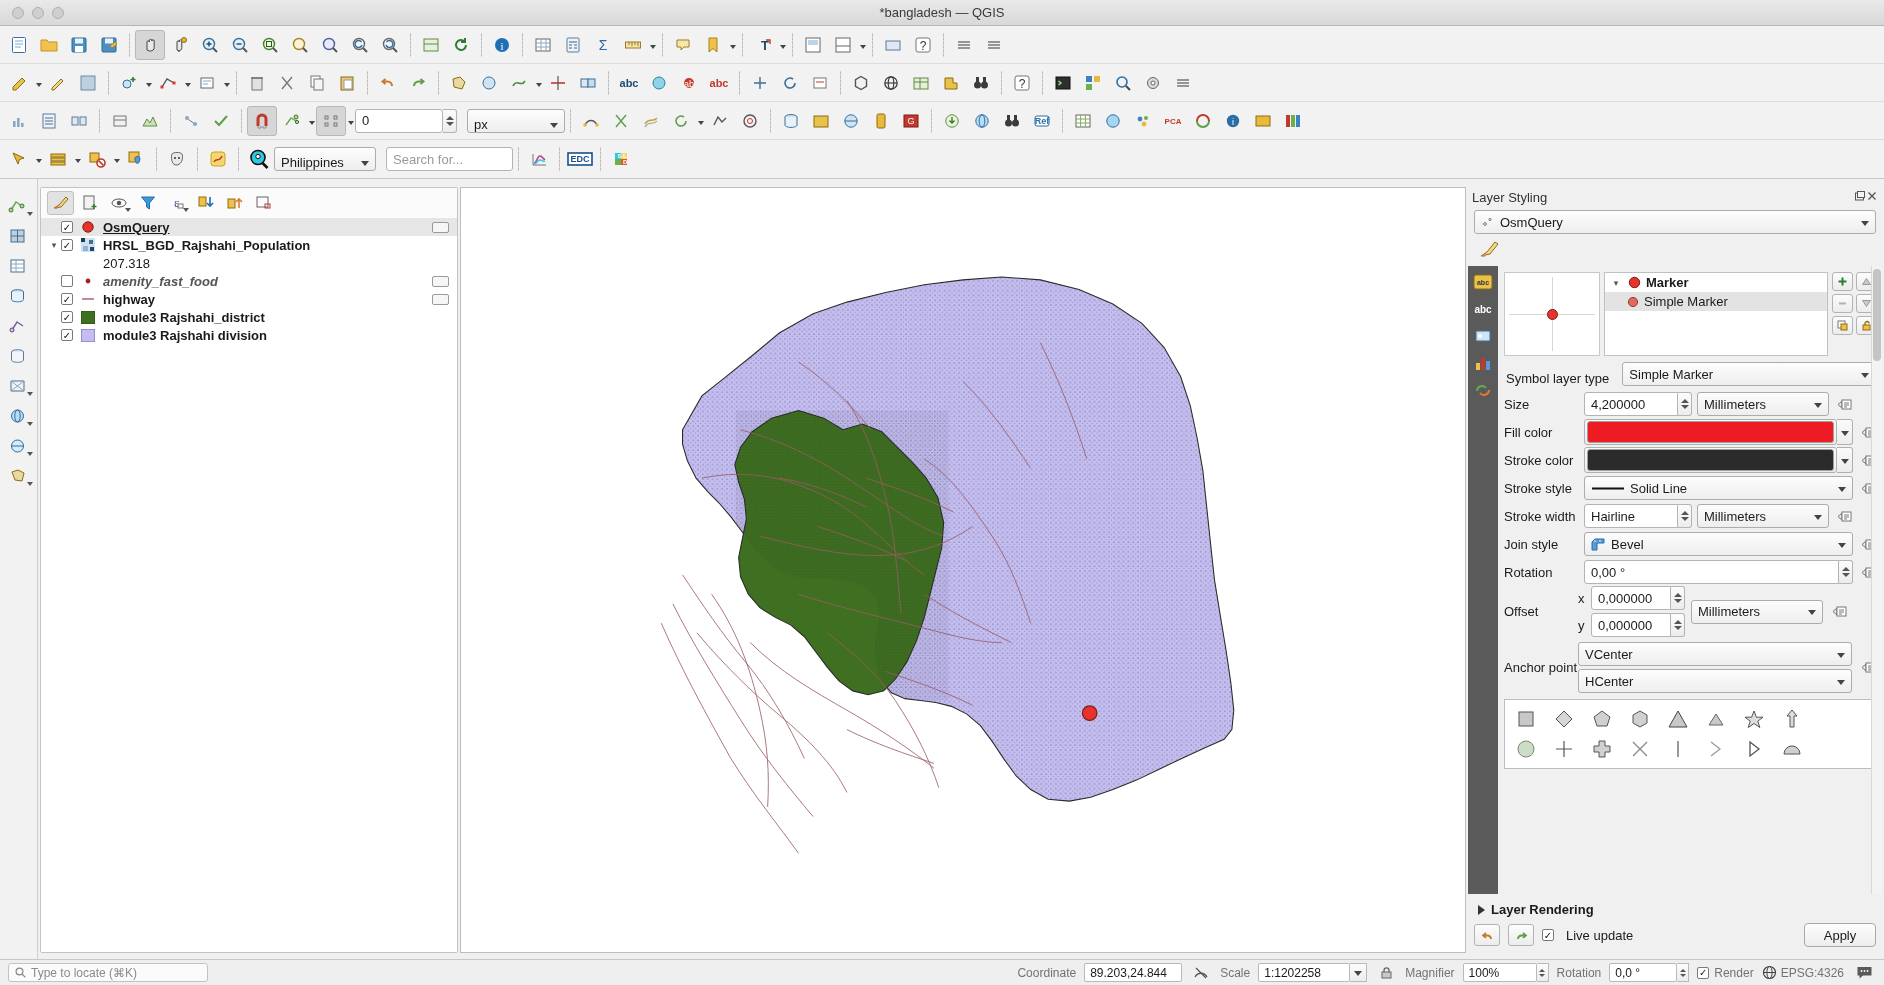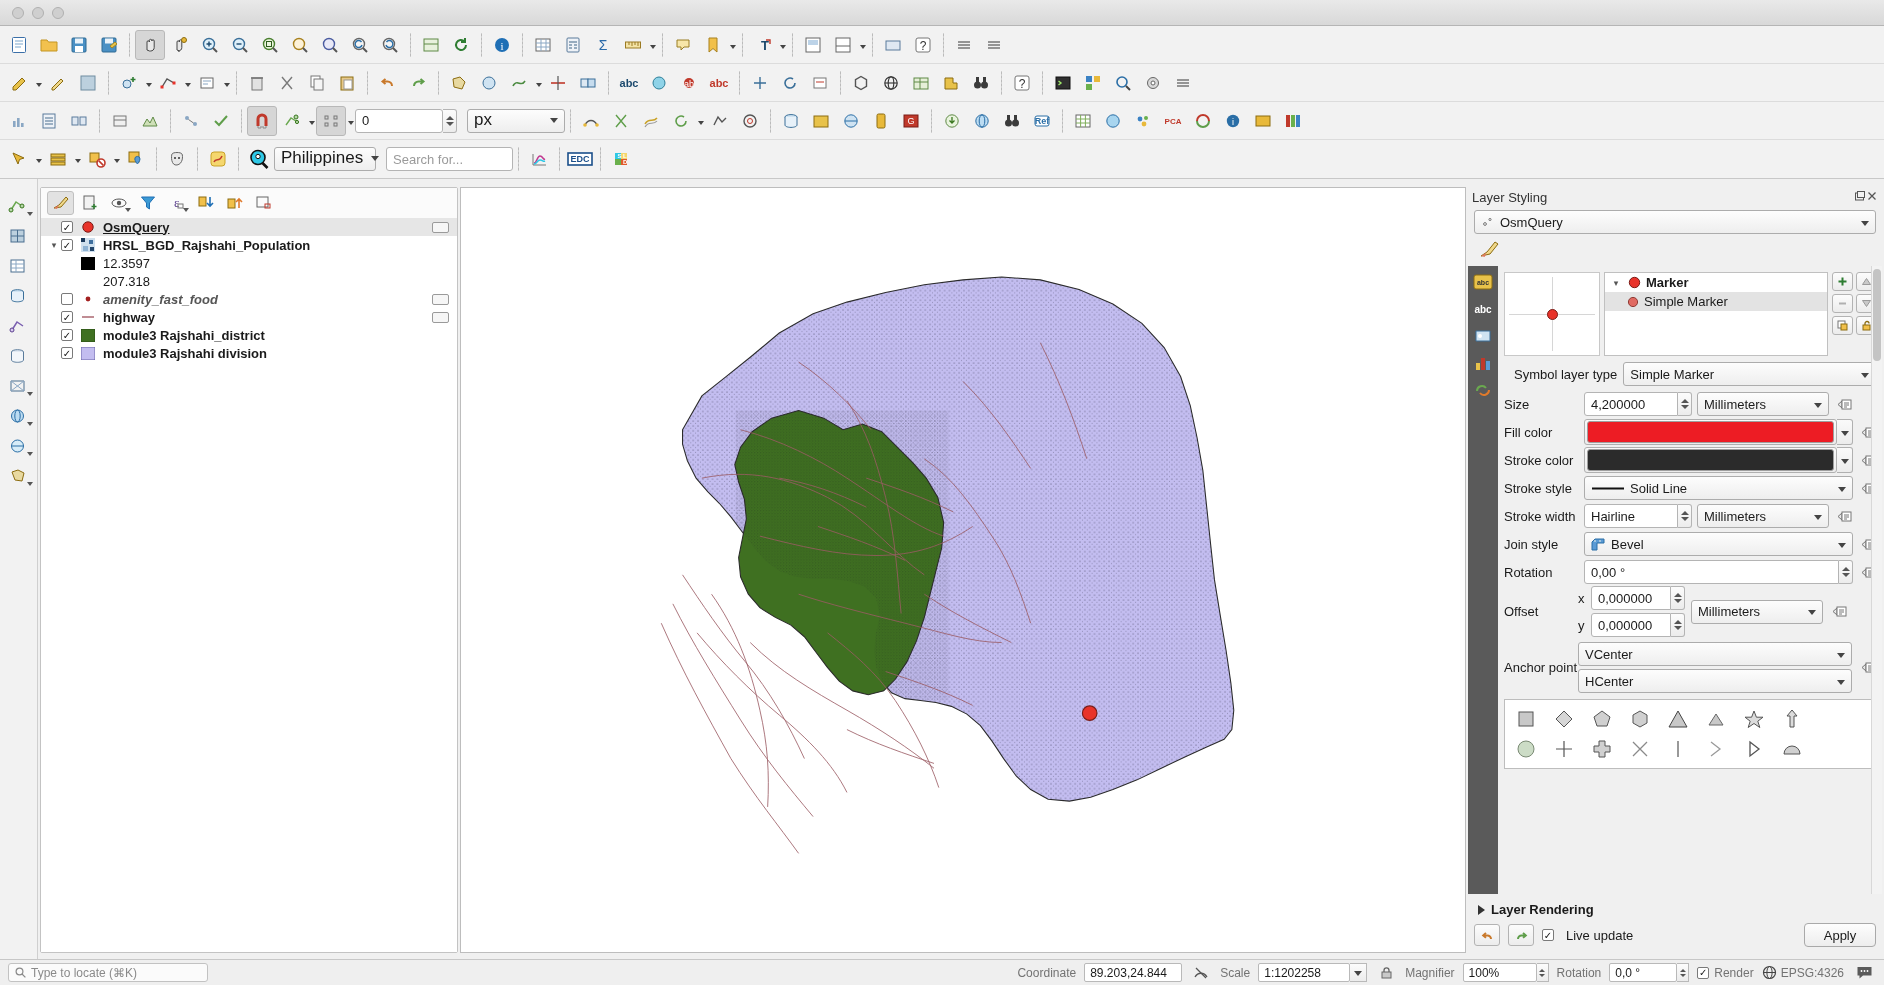--- a/index.html
+++ b/index.html
@@ -42,21 +42,21 @@
   .sep { width: 1px; height: 24px; background: #d0d0d0; margin: 0 5px; flex:0 0 auto;
          background-image: radial-gradient(circle, #bbb 1px, transparent 1px);
          background-size: 2px 4px; }
   .caret { width: 9px; height: 24px; display:inline-flex; align-items:flex-end; justify-content:center; flex:0 0 auto;}
   .caret:after { content:""; border-left:3.5px solid transparent; border-right:3.5px solid transparent; border-top:4px solid #444; margin-bottom:8px;}
   .gap { width: 10px; flex: 0 0 auto; }
 
   .combo {
     height: 24px; border: 1px solid #acacac; border-radius: 3px;
     background: linear-gradient(#fdfdfd,#eeeeee);
-    display: inline-flex; align-items: flex-start; padding: 0 6px; font-size: 17px;
+    display: inline-flex; align-items: flex-end; padding: 0 6px; font-size: 13px;
     position: relative; flex: 0 0 auto;
   }
   .combo .arw { margin-left: auto; padding-left: 8px; }
   .arw:after { content:""; display:inline-block; border-left:4px solid transparent; border-right:4px solid transparent; border-top:5px solid #444; vertical-align: middle;}
   .txtin {
     height: 24px; border: 1px solid #b4b4b4; border-radius: 3px; background: #fff;
     display: inline-flex; align-items: center; padding: 0 6px; font-size: 13px; flex: 0 0 auto;
   }
   .txtin.placeholder { color: #9a9a9a; }
   .spin { display:flex; flex-direction:column; justify-content:center; width:14px; height:24px;
@@ -172,20 +172,21 @@
 <body>
 
 <div id="app">
 
   <div class="titlebar">
     <div class="traffic">
       <span class="tl"></span>
       <span class="tl"></span>
       <span class="tl"></span>
     </div>
+    <div class="title-text">*bangladesh — QGIS</div>
   </div>
 
   <div class="toolbars">
 
     <div class="tbrow">
       <div class="tbtn">
           <svg width="20" height="20">
             <rect x="3.5" y="2.5" width="13" height="15" rx="1" fill="#fff" stroke="#3b6fa8"></rect>
             <path d="M6 6h8M6 9h8M6 12h6" stroke="#7da7cd" stroke-width="1.2"></path>
           </svg>
@@ -1039,30 +1040,20 @@
             <span class="lsym">
               <svg width="14" height="14">
                 <rect width="14" height="14" fill="#cfe0ee"></rect>
                 <rect x="0" y="0" width="4" height="4" fill="#1b3a5c"></rect>
                 <rect x="8" y="2" width="4" height="4" fill="#3f6f9e"></rect>
                 <rect x="2" y="8" width="5" height="5" fill="#8fb3d4"></rect>
                 <rect x="9" y="9" width="4" height="4" fill="#23456b"></rect>
               </svg>
             </span>
             <span class="lname b">HRSL_BGD_Rajshahi_Population</span>
-          </div>
-          <div class="lrow">
-            <span class="expander"></span>
-            <span style="width: 19px;"></span>
-            <span class="lsym">
-              <svg width="14" height="13">
-                <rect width="14" height="13" fill="#000"></rect>
-              </svg>
-            </span>
-            <span class="lname">12.3597</span>
           </div>
           <div class="lrow">
             <span class="expander"></span>
             <span style="width: 19px;"></span>
             <span class="lsym"></span>
             <span class="lname">207.318</span>
           </div>
           <div class="lrow">
             <span class="expander"></span>
             <span class="cbx"></span>
@@ -1290,21 +1281,21 @@
                 <div class="sbtn">
                     <svg width="13" height="13">
                       <rect x="3" y="6" width="7" height="5" fill="#f1c04a" stroke="#8c6c10"></rect>
                       <path d="M5 6V4.5a2 2 0 014 0" fill="none" stroke="#8c6c10" stroke-width="1.3"></path>
                     </svg>
                   </div>
               </div>
             </div>
           </div>
 
-          <div style="display:flex;align-items:center;gap:6px;padding:2px 6px 2px 16px;">
+          <div style="display:flex;align-items:flex-end;gap:13px;padding:2px 6px 2px 8px;">
             <span style="font-size:13px;white-space:nowrap;">Symbol layer type</span>
             <div class="fcombo" style="flex:1 1 auto;">
               <span>Simple Marker</span>
               <span class="arw"></span>
             </div>
           </div>
 
           <div class="form">
 
             <div class="frow">

